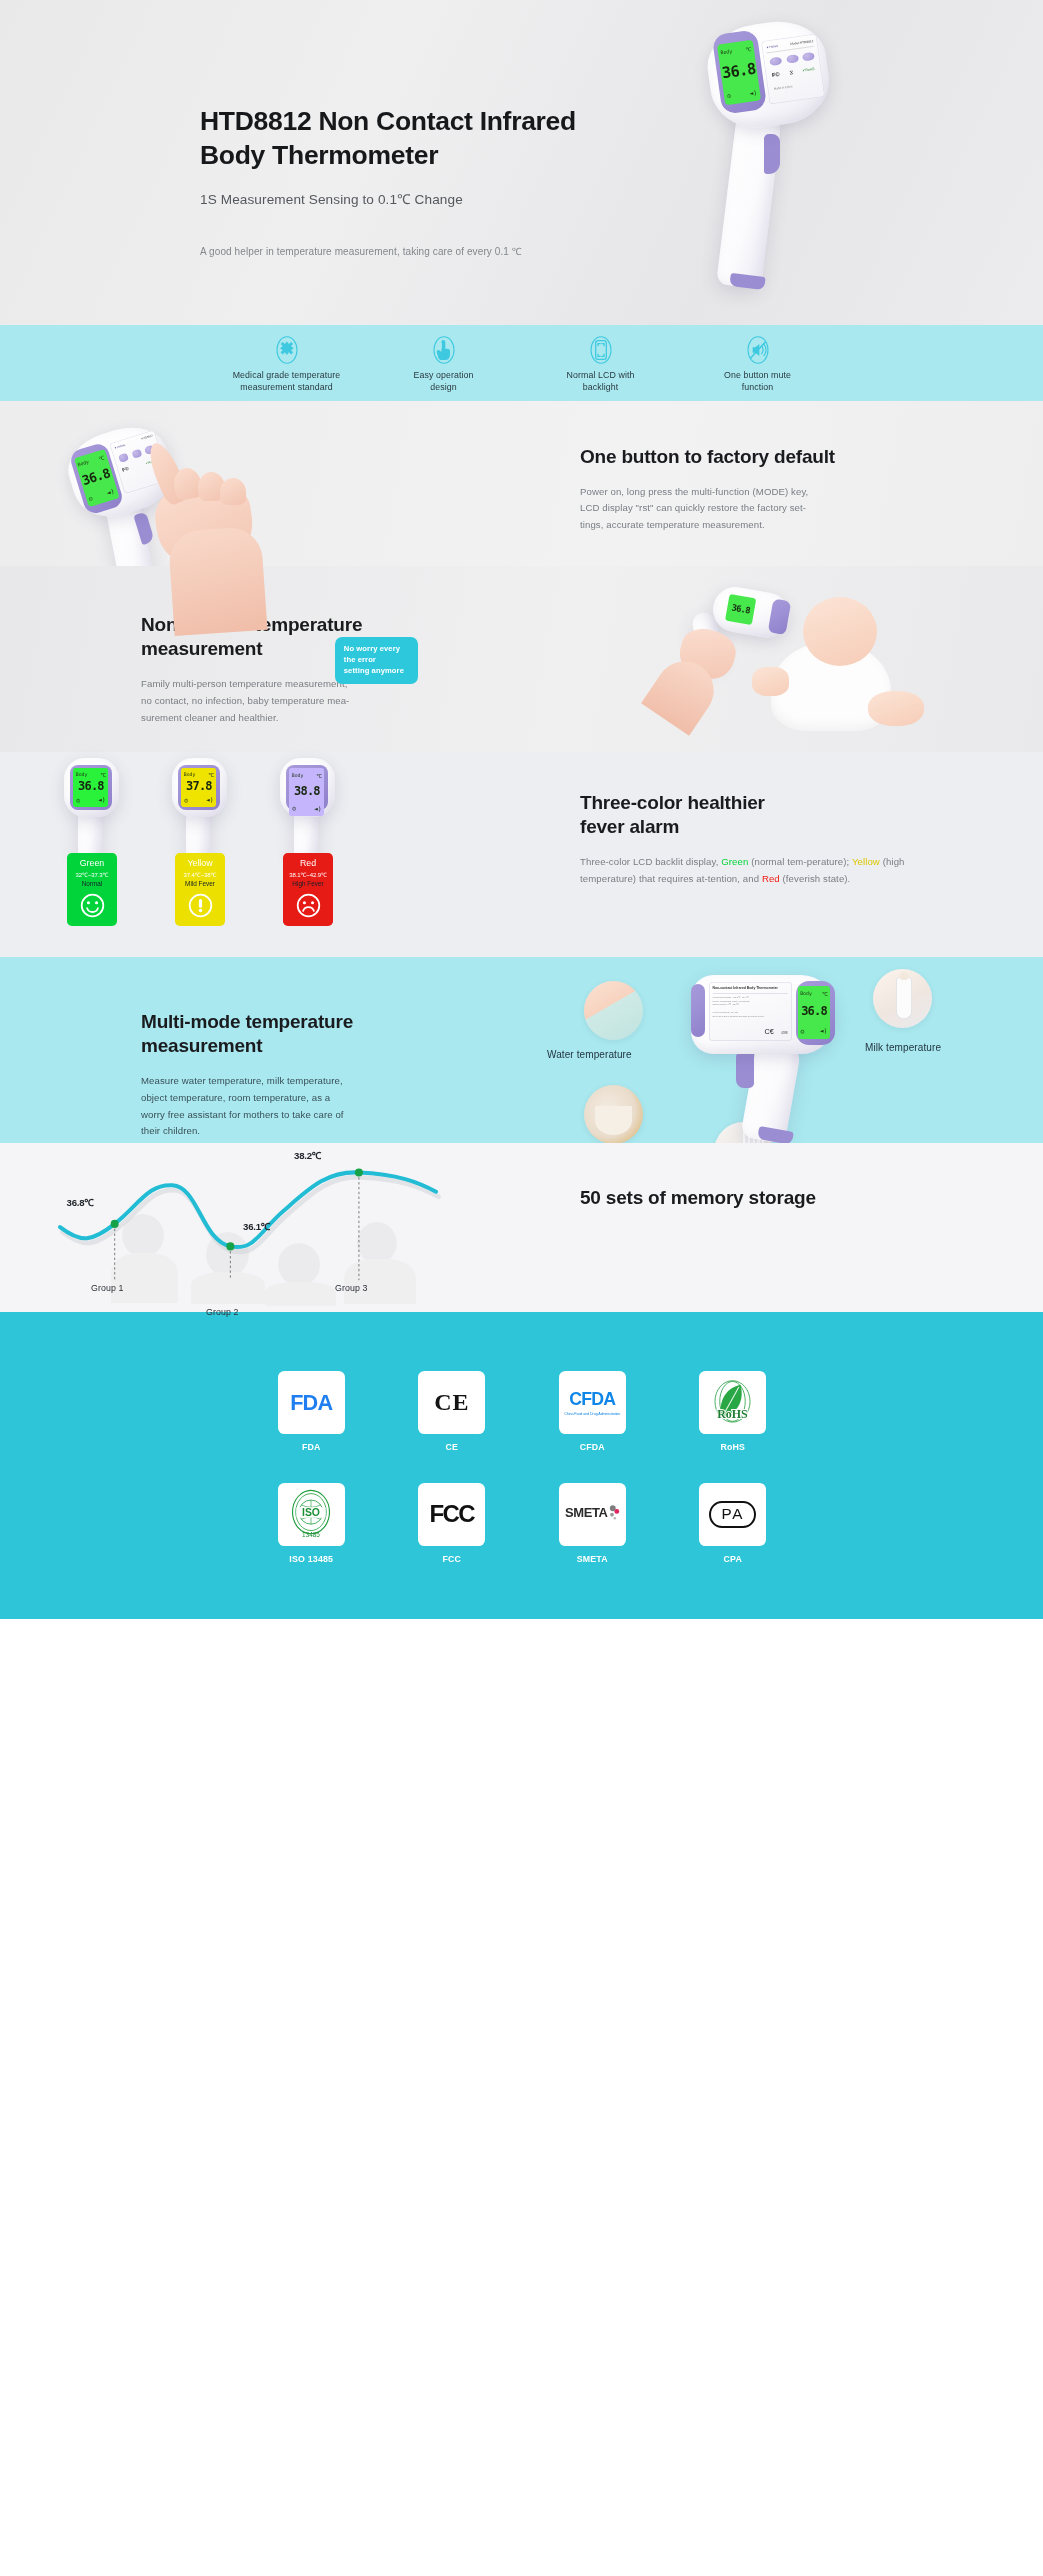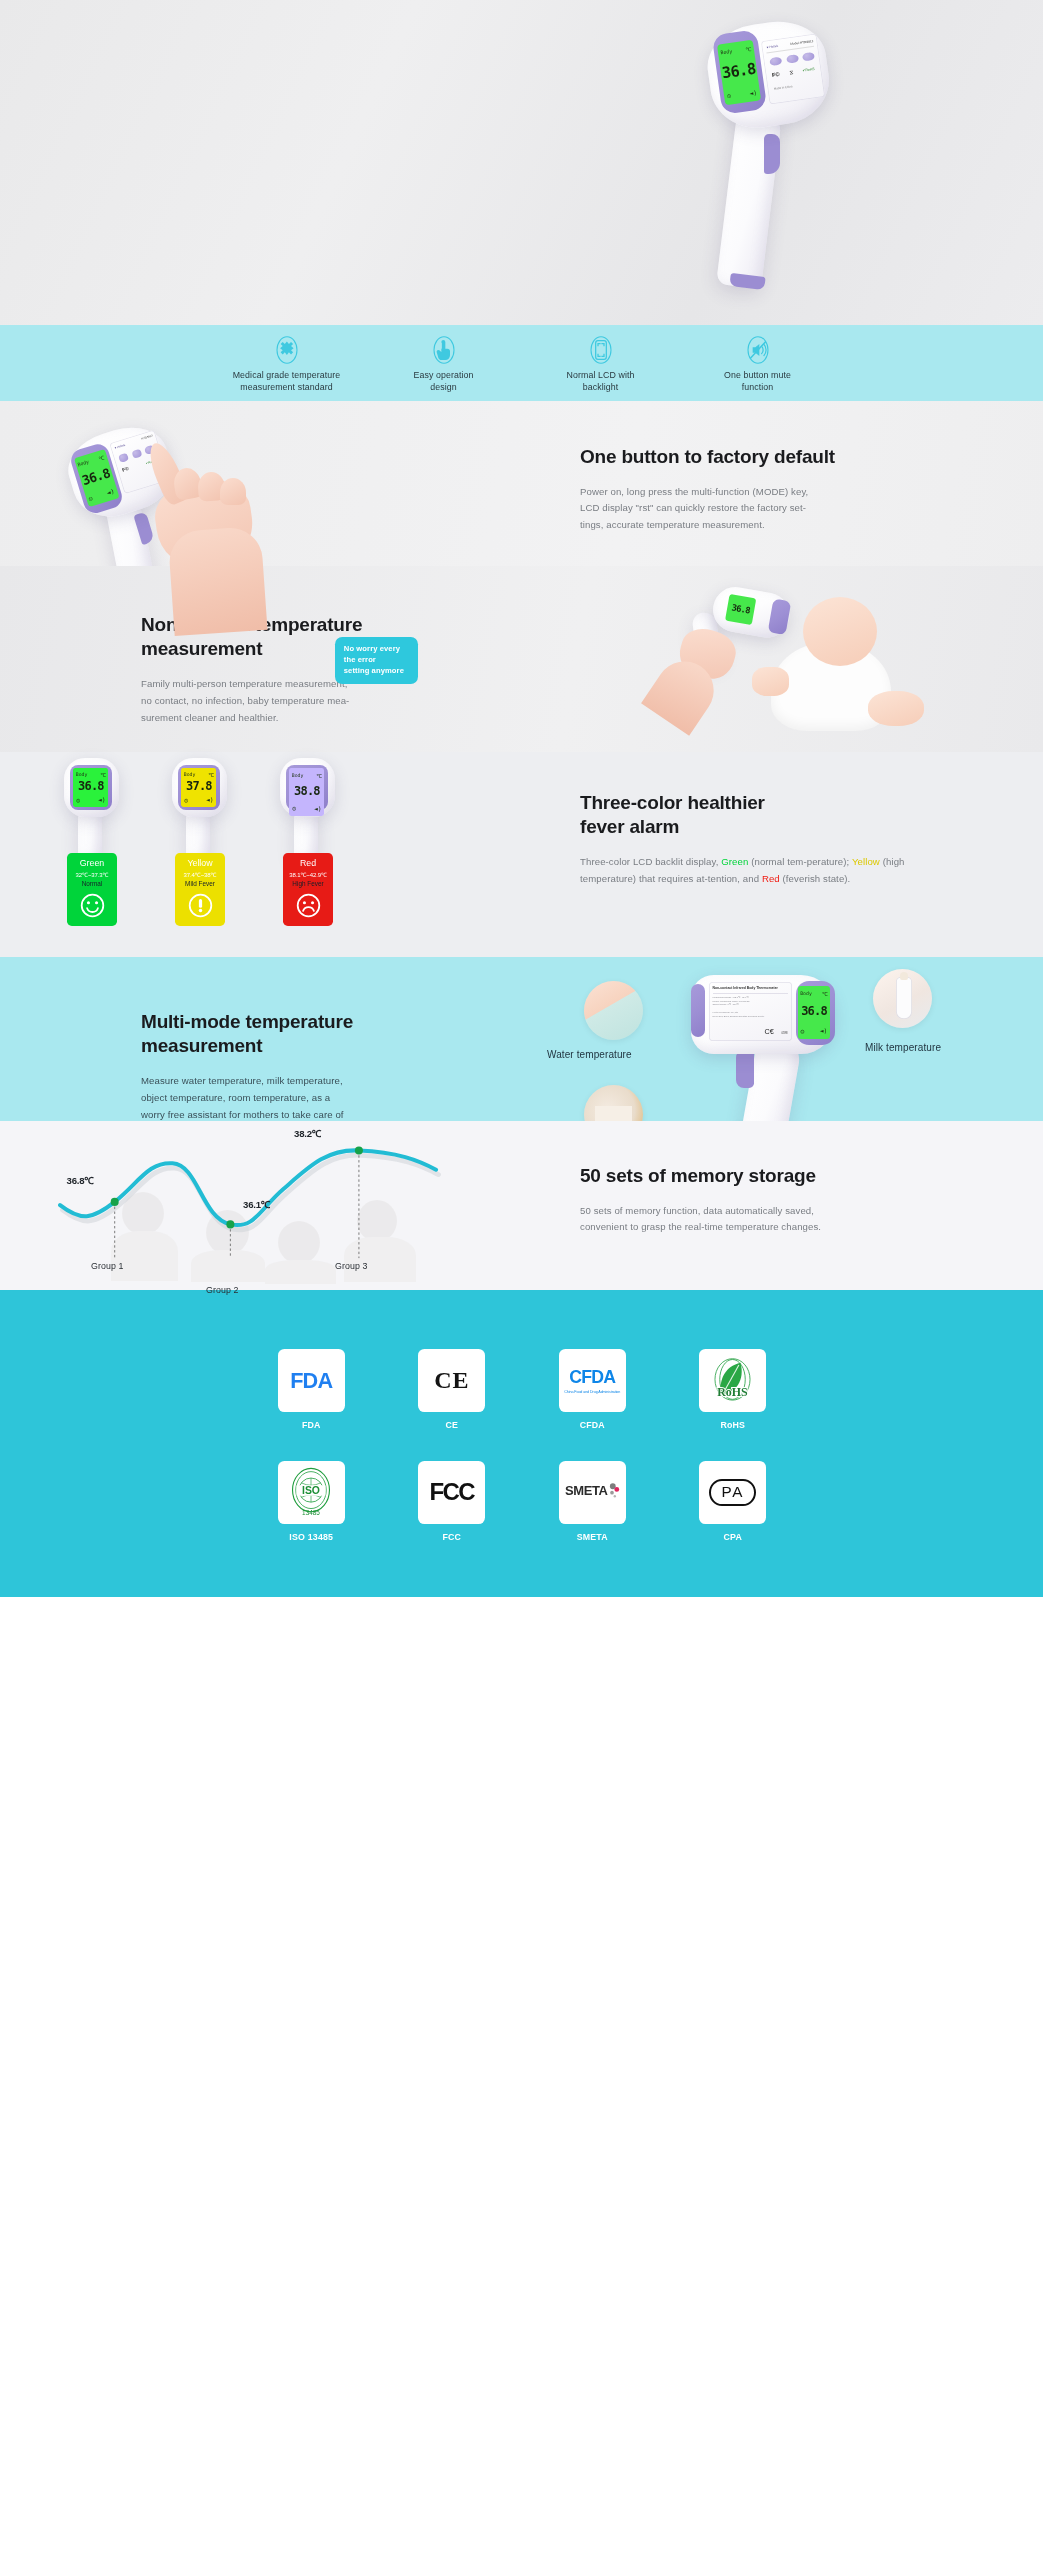--- a/index.html
+++ b/index.html
@@ -132,21 +132,21 @@
   }
   .alert-card .nm { font-size:8.8px; color:#fff; font-weight:400; line-height:1.2; }
   .alert-card .rg { font-size:6px; color:#fff; margin-top:1.6px; letter-spacing:-0.1px; }
   .alert-card .st { font-size:6.4px; color:#15202a; margin-top:1.6px; font-weight:400;}
   .alert-card .emoji { margin:4.8px auto 0; width:27px; height:27px; }
   .card-green  { background:#00d43a; }
   .card-yellow { background:#ece000; }
   .card-red    { background:#e71b16; }
 
   
-  .sec-multi { height:164px; background:#a9e8ef;padding-left:33px; }
+  .sec-multi { height:186px; background:#a9e8ef;padding-left:33px; }
   .mode-label { position:absolute; font-size:10px; color:#223642; letter-spacing:0.1px; }
   .mode-circle {
     position:absolute; border-radius:50%; overflow:hidden;
     box-shadow:0 1.6px 6.4px rgba(0,0,0,.07);
   }
 
   
   .sec-mem { height:169px; background:#f5f5f8; }
   .chart-wrap { position:absolute; left:44px; top:9.6px; width:482px; height:149px; }
   .chart-photo {
@@ -187,20 +187,28 @@
     display:flex; align-items:center; justify-content:center;
     font:400 15.3px "Liberation Sans",sans-serif; color:#111; letter-spacing:1.6px;
   }
 </style>
 </head>
 <body>
 
 <div class="page">
 
   <section class="hero">
+    <div class="hero-copy">
+      <div class="hero-title">
+        <div>HTD8812 Non Contact Infrared</div>
+        <div>Body Thermometer</div>
+      </div>
+      <div class="hero-sub">1S Measurement Sensing to 0.1℃  Change</div>
+      <div class="hero-note">A good helper in temperature measurement, taking care of every 0.1 ℃</div>
+    </div>
 
     <div class="therm" style="left:690px; top:9.6px; width:161px; height:289px;">
       <div class="grip" style="left:37px; top:96px; width:45px; height:181px;
                   border-radius:19px 24px 11.2px 11.2px; transform:rotate(7deg);"></div>
       <div class="foot" style="left:40px; top:265px; width:35px; height:13px; border-radius:3.2px 3.2px 7.2px 7.2px; transform:rotate(7deg);"></div>
       <div class="trig" style="left:74px; top:124px; width:16px; height:40px; border-radius:4.8px 8px 11.2px 3.2px;"></div>
       <div class="head" style="left:19px; top:13px; width:119px; height:103px; transform:rotate(-8deg);"></div>
       <div class="bezel" style="left:27px; top:22.5px; width:45px; height:80px; border-radius:14.4px; transform:rotate(-8deg);"></div>
       <div class="lcd" style="left:31px; top:32px; width:36px; height:61px; border-radius:4px; transform:rotate(-8deg);">
         <span class="lbl">Body</span>
@@ -585,24 +593,20 @@
       <span class="pt-label" style="left:199px; top:67px;">36.1℃</span>
       <span class="pt-label" style="left:250px; top:-4px;">38.2℃</span>
 
       <span class="grp-label" style="left:47px; top:130px;">Group 1</span>
       <span class="grp-label" style="left:162px; top:130px;margin-top:24px;">Group 2</span>
       <span class="grp-label" style="left:291px; top:130px;">Group 3</span>
     </div>
 
     <div class="txt" style="left:580px; top:43px; width:385px;">
       <h2>50 sets of memory storage</h2>
-      <p class="body">
-        <span>50 sets of memory function, data automatically saved,</span><br>
-        <span>convenient to grasp the real-time temperature changes.</span>
-      </p>
     </div>
   </section>
 
   <section class="sec-cert">
     <div class="cert-grid">
 
       <div class="cert">
         <div class="box">
           <span class="fda">FDA</span>
         </div>

